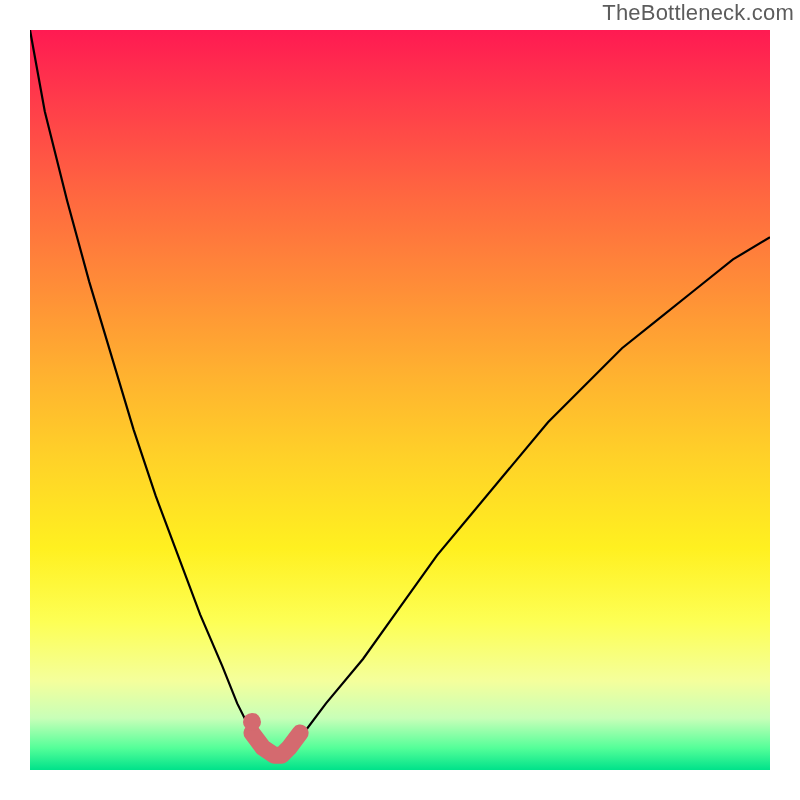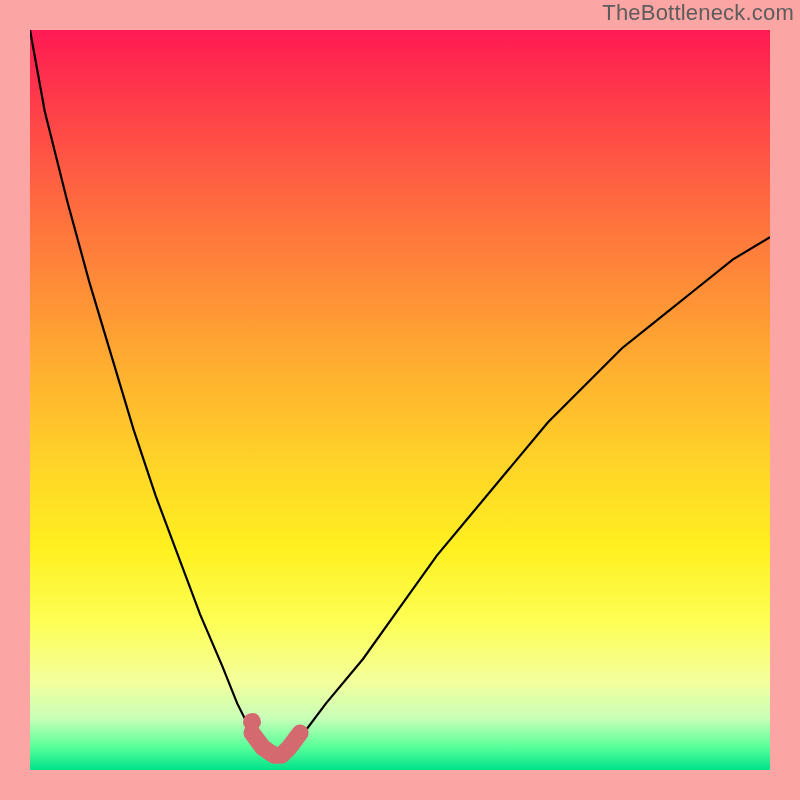--- a/index.html
+++ b/index.html
@@ -10,21 +10,21 @@
     background: #000;
     overflow: hidden;
     font-family: Arial, Helvetica, sans-serif;
   }
   .frame {
     position: absolute;
     left: 0;
     top: 0;
     width: 800px;
     height: 800px;
-    background: #fca5a5;
+    background: #ffffff;
   }
   .plot {
     position: absolute;
     left: 30px;
     top: 30px;
     width: 740px;
     height: 740px;
     background: linear-gradient(
       to bottom,
       #ff1a52 0%,

